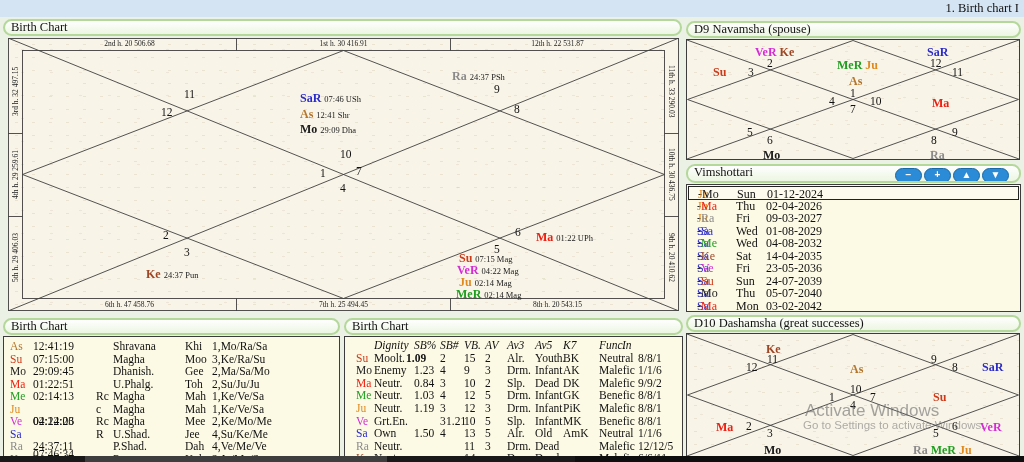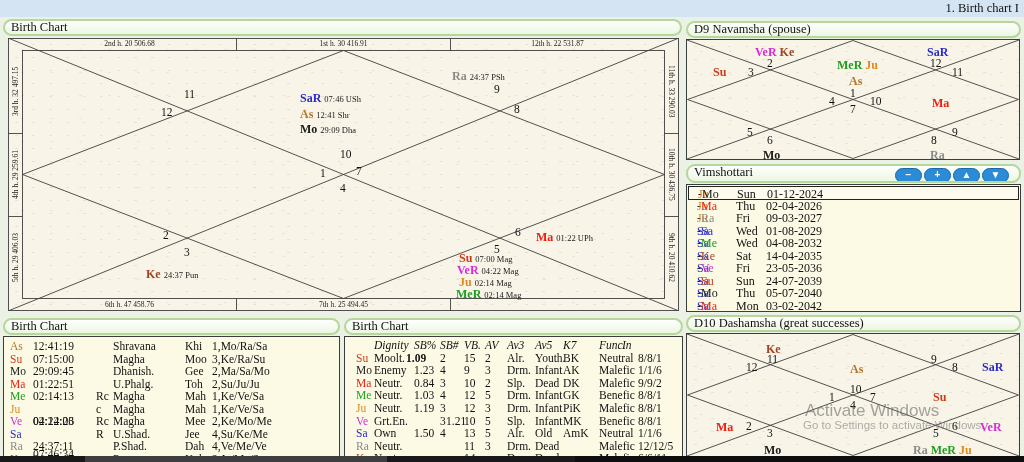--- a/index.html
+++ b/index.html
@@ -74,20 +74,21 @@
       <line x1="0" y1="178.5" x2="14.5" y2="178.5"></line>
       <line x1="656.5" y1="95.5" x2="671" y2="95.5"></line>
       <line x1="656.5" y1="178.5" x2="671" y2="178.5"></line>
     </svg>
     <div class="overlay" id="main-strips">
         <div class="scell" style="left: 15px; top: 0px; width: 213px; height: 12px;">2nd h.   20   506.68</div>
         <div class="scell" style="left: 229px; top: 0px; width: 213px; height: 12px;">1st h.   30   416.91</div>
         <div class="scell" style="left: 443px; top: 0px; width: 213px; height: 12px;">12th h.   22   531.87</div>
         <div class="scell" style="left: 15px; top: 261px; width: 213px; height: 12px;">6th h.   47   458.76</div>
         <div class="scell" style="left: 229px; top: 261px; width: 213px; height: 12px;">7th h.   25   494.45</div>
+        <div class="scell" style="left: 443px; top: 261px; width: 213px; height: 12px;">8th h.   20   543.15</div>
         <div class="scellv flip" style="left: 1px; top: 13px; width: 13px; height: 81px;">3rd h.  32  497.15</div>
         <div class="scellv flip" style="left: 1px; top: 96px; width: 13px; height: 81px;">4th h.  29  259.61</div>
         <div class="scellv flip" style="left: 1px; top: 179px; width: 13px; height: 81px;">5th h.  29  406.03</div>
         <div class="scellv" style="left: 657px; top: 13px; width: 13px; height: 81px;">11th h.  33  290.03</div>
         <div class="scellv" style="left: 657px; top: 96px; width: 13px; height: 81px;">10th h.  30  436.75</div>
         <div class="scellv" style="left: 657px; top: 179px; width: 13px; height: 81px;">9th h.  20  410.62</div>
       </div>
     <div class="overlay" id="main-overlay">
         <span class="hnum" style="left: 176px; top: 50px;">11</span>
         <span class="hnum" style="left: 153px; top: 68px;">12</span>
@@ -99,21 +100,21 @@
         <span class="hnum" style="left: 332px; top: 144px;">4</span>
         <span class="hnum" style="left: 155px; top: 191px;">2</span>
         <span class="hnum" style="left: 176px; top: 208px;">3</span>
         <span class="hnum" style="left: 507px; top: 188px;">6</span>
         <span class="hnum" style="left: 486px; top: 205px;">5</span>
         <div class="planet" style="left: 292px; top: 50px;"><span class="pname" style="color: rgb(43, 43, 200);">SaR</span><span class="pdetail" style="color: rgb(26, 26, 26);">07:46 USh</span></div>
         <div class="planet" style="left: 292px; top: 66px;"><span class="pname" style="color: rgb(181, 118, 44);">As</span><span class="pdetail" style="color: rgb(26, 26, 26);">12:41 Shr</span></div>
         <div class="planet" style="left: 292px; top: 81px;"><span class="pname" style="color: rgb(26, 26, 26);">Mo</span><span class="pdetail" style="color: rgb(26, 26, 26);">29:09 Dha</span></div>
         <div class="planet" style="left: 444px; top: 28px;"><span class="pname" style="color: rgb(138, 138, 138);">Ra</span><span class="pdetail" style="color: rgb(26, 26, 26);">24:37 PSh</span></div>
         <div class="planet" style="left: 528px; top: 189px;"><span class="pname" style="color: rgb(238, 29, 15);">Ma</span><span class="pdetail" style="color: rgb(26, 26, 26);">01:22 UPh</span></div>
-        <div class="planet" style="left: 451px; top: 210px;"><span class="pname" style="color: rgb(204, 58, 24);">Su</span><span class="pdetail" style="color: rgb(26, 26, 26);">07:00 Mag</span></div>
+        <div class="planet" style="left: 451px; top: 210px;"><span class="pname" style="color: rgb(204, 58, 24);">Su</span><span class="pdetail" style="color: rgb(26, 26, 26);">07:15 Mag</span></div>
         <div class="planet" style="left: 449px; top: 222px;"><span class="pname" style="color: rgb(214, 42, 214);">VeR</span><span class="pdetail" style="color: rgb(26, 26, 26);">04:22 Mag</span></div>
         <div class="planet" style="left: 451px; top: 234px;"><span class="pname" style="color: rgb(224, 137, 28);">Ju</span><span class="pdetail" style="color: rgb(26, 26, 26);">02:14 Mag</span></div>
         <div class="planet" style="left: 448px; top: 246px;"><span class="pname" style="color: rgb(30, 158, 30);">MeR</span><span class="pdetail" style="color: rgb(26, 26, 26);">02:14 Mag</span></div>
         <div class="planet" style="left: 138px; top: 226px;"><span class="pname" style="color: rgb(158, 69, 36);">Ke</span><span class="pdetail" style="color: rgb(26, 26, 26);">24:37 Pun</span></div>
       </div>
   </div>
 
   <div class="ghead" style="left:686px;top:21px;width:335px;">
     <span>D9 Navamsha  (spouse)</span>
   </div>

